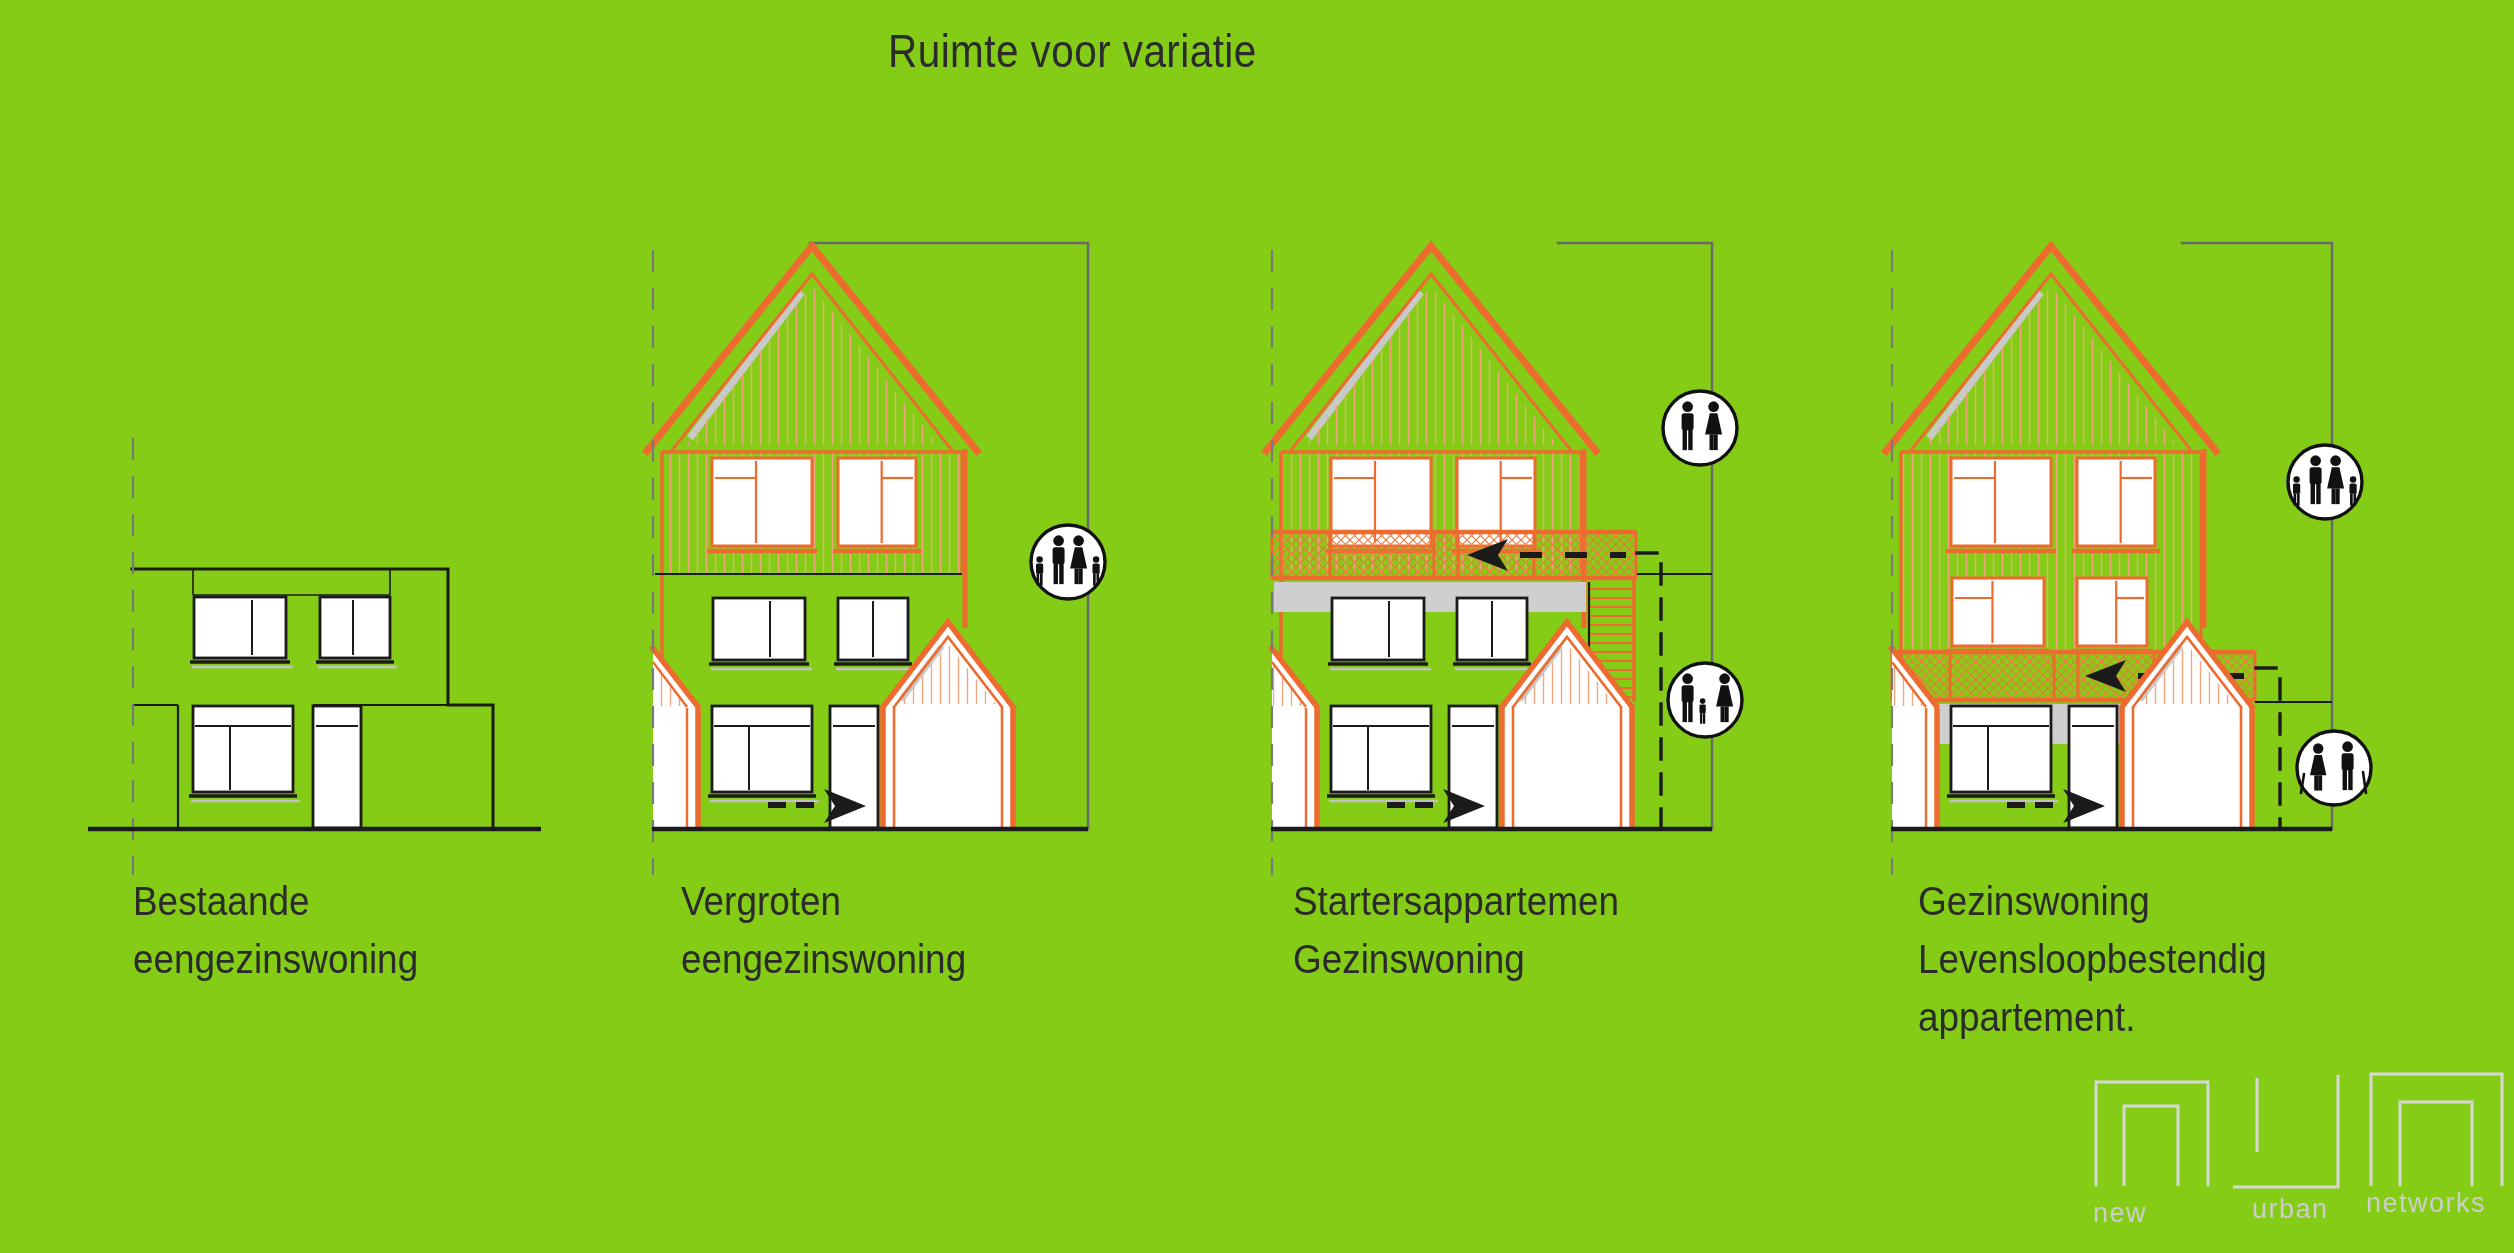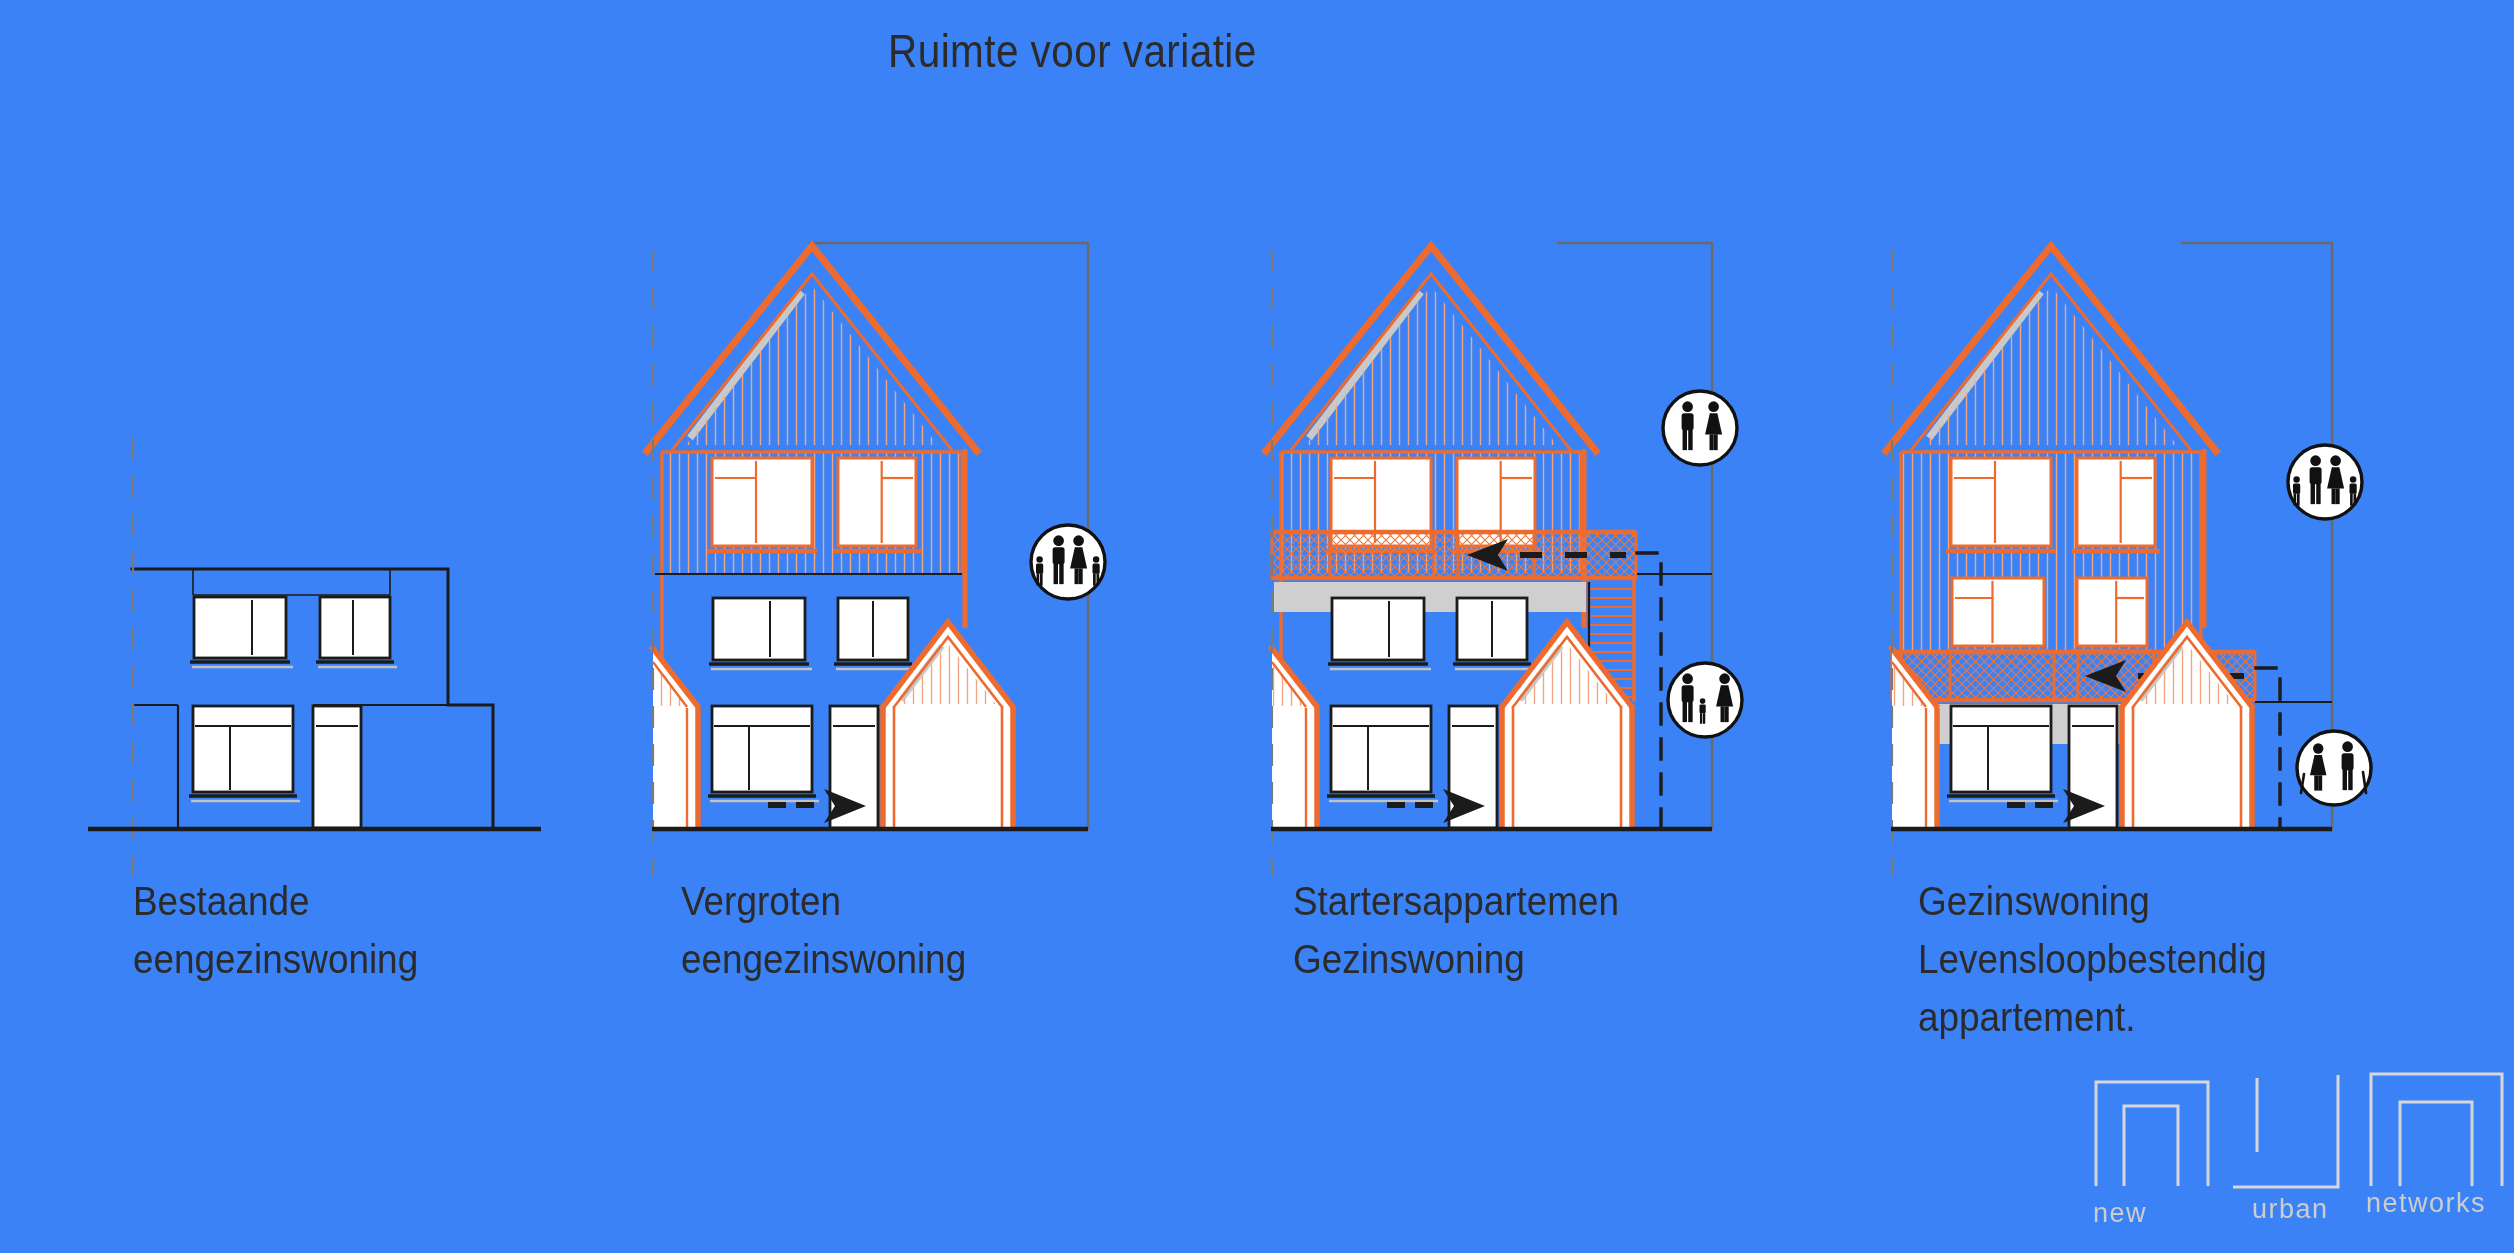--- a/index.html
+++ b/index.html
@@ -1,16 +1,16 @@
 <!DOCTYPE html>
 <html><head>
 <meta charset="utf-8">
 <style>
   html,body{margin:0;padding:0;background:#fff;}
-  #canvas{position:relative;width:2514px;height:1253px;background:#3b82f6;overflow:hidden;
+  #canvas{position:relative;width:2514px;height:1253px;background:#84cc16;overflow:hidden;
           font-family:"Liberation Sans",sans-serif;}
   #diagram{position:absolute;left:0;top:0;}
   .title{position:absolute;left:888px;top:24px;font-size:46px;font-weight:400;color:#2b2b2b;
          letter-spacing:.5px;transform:scaleX(.88);transform-origin:0 0;white-space:nowrap;}
   .caption{position:absolute;font-size:41px;line-height:58px;color:#2b2b2b;white-space:pre-line;
            transform:scaleX(.9);transform-origin:0 0;}
   .cap1{left:133px;top:872px;}
   .cap2{left:681px;top:872px;}
   .cap3{left:1293px;top:872px;}
   .cap4{left:1918px;top:872px;}

